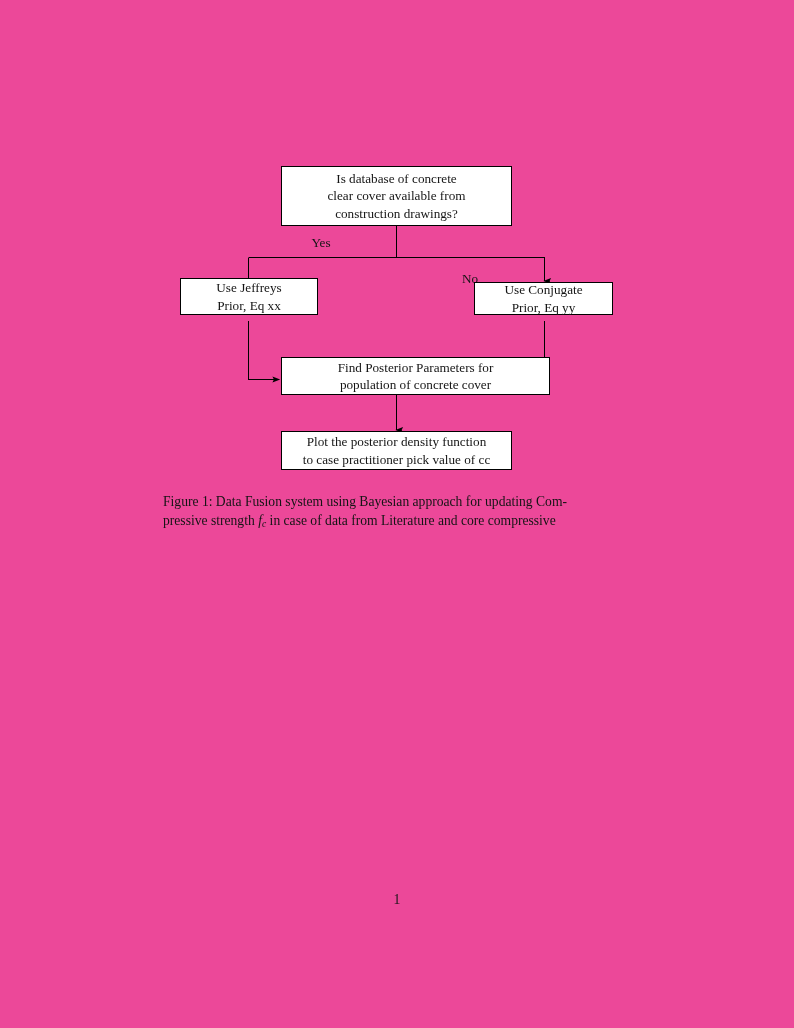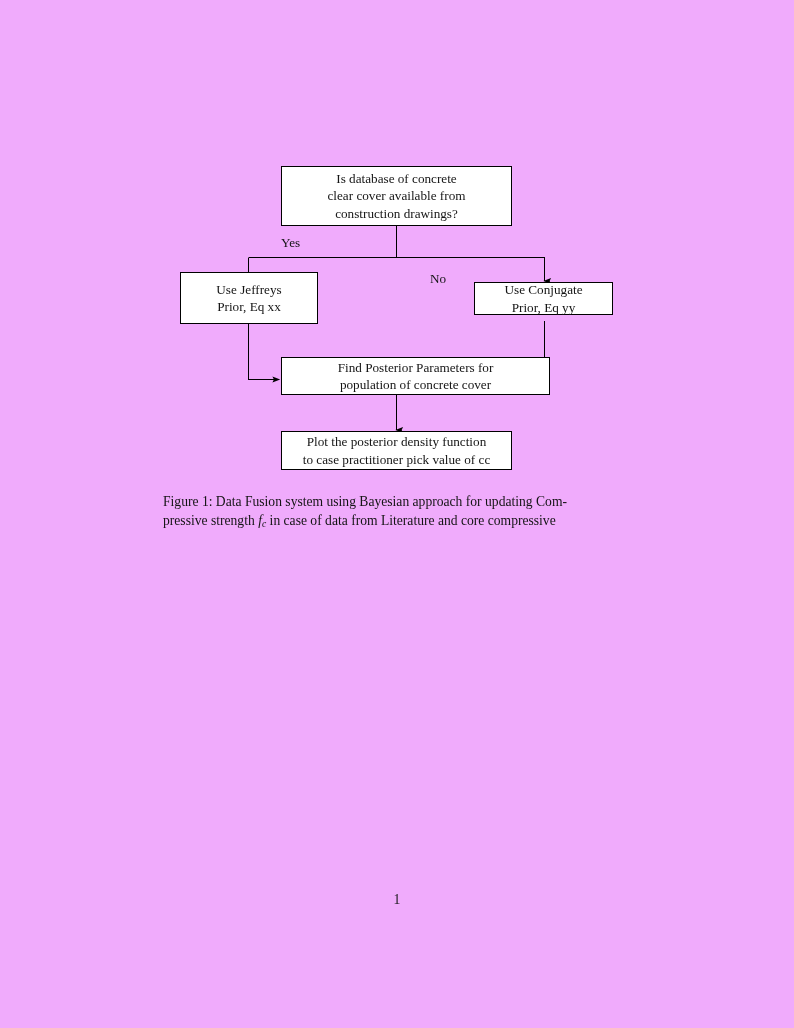--- a/index.html
+++ b/index.html
@@ -5,21 +5,21 @@
 <style>
   html, body {
     margin: 0;
     padding: 0;
     background: #ffffff;
   }
   .page {
     position: relative;
     width: 794px;
     height: 1028px;
-    background: #f0abfc;
+    background: #ec4899;
     overflow: hidden;
     font-family: "Liberation Serif", "DejaVu Serif", serif;
     color: #1a1a1a;
   }
 
   
   .figure {
     position: absolute;
     left: 0;
     top: 0;
@@ -46,33 +46,33 @@
     font-family: "Liberation Serif", "DejaVu Serif", serif;
     font-size: 13.2px;
     line-height: 17.5px;
     color: #141414;
     text-align: center;
     white-space: nowrap;
   }
   .node .ln { display: block; }
 
   #node-decision { left: 281px; top: 166px; width: 231px; height: 60px; }
-  #node-jeffreys { left: 180px; top: 272px; width: 138px; height: 52px; }
+  #node-jeffreys { left: 180px; top: 278px; width: 138px; height: 37px; }
   #node-conjugate { left: 474px; top: 282px; width: 139px; height: 33px; }
   #node-posterior { left: 281px; top: 357px; width: 269px; height: 38px; }
   #node-plot { left: 281px; top: 431px; width: 231px; height: 39px; }
 
   .edge-label {
     position: absolute;
     font-family: "Liberation Serif", "DejaVu Serif", serif;
     font-size: 13.2px;
     line-height: 16px;
     color: #141414;
     white-space: nowrap;
-    text-align: left;
+    text-align: center;
   }
   #label-yes { left: 281px; top: 235px; width: 80px; }
   #label-no  { left: 430px; top: 238px; width: 80px; margin-top: 33px; }
 
   
   .caption {
     position: absolute;
     left: 163px;
     top: 492px;
     width: 468px;

